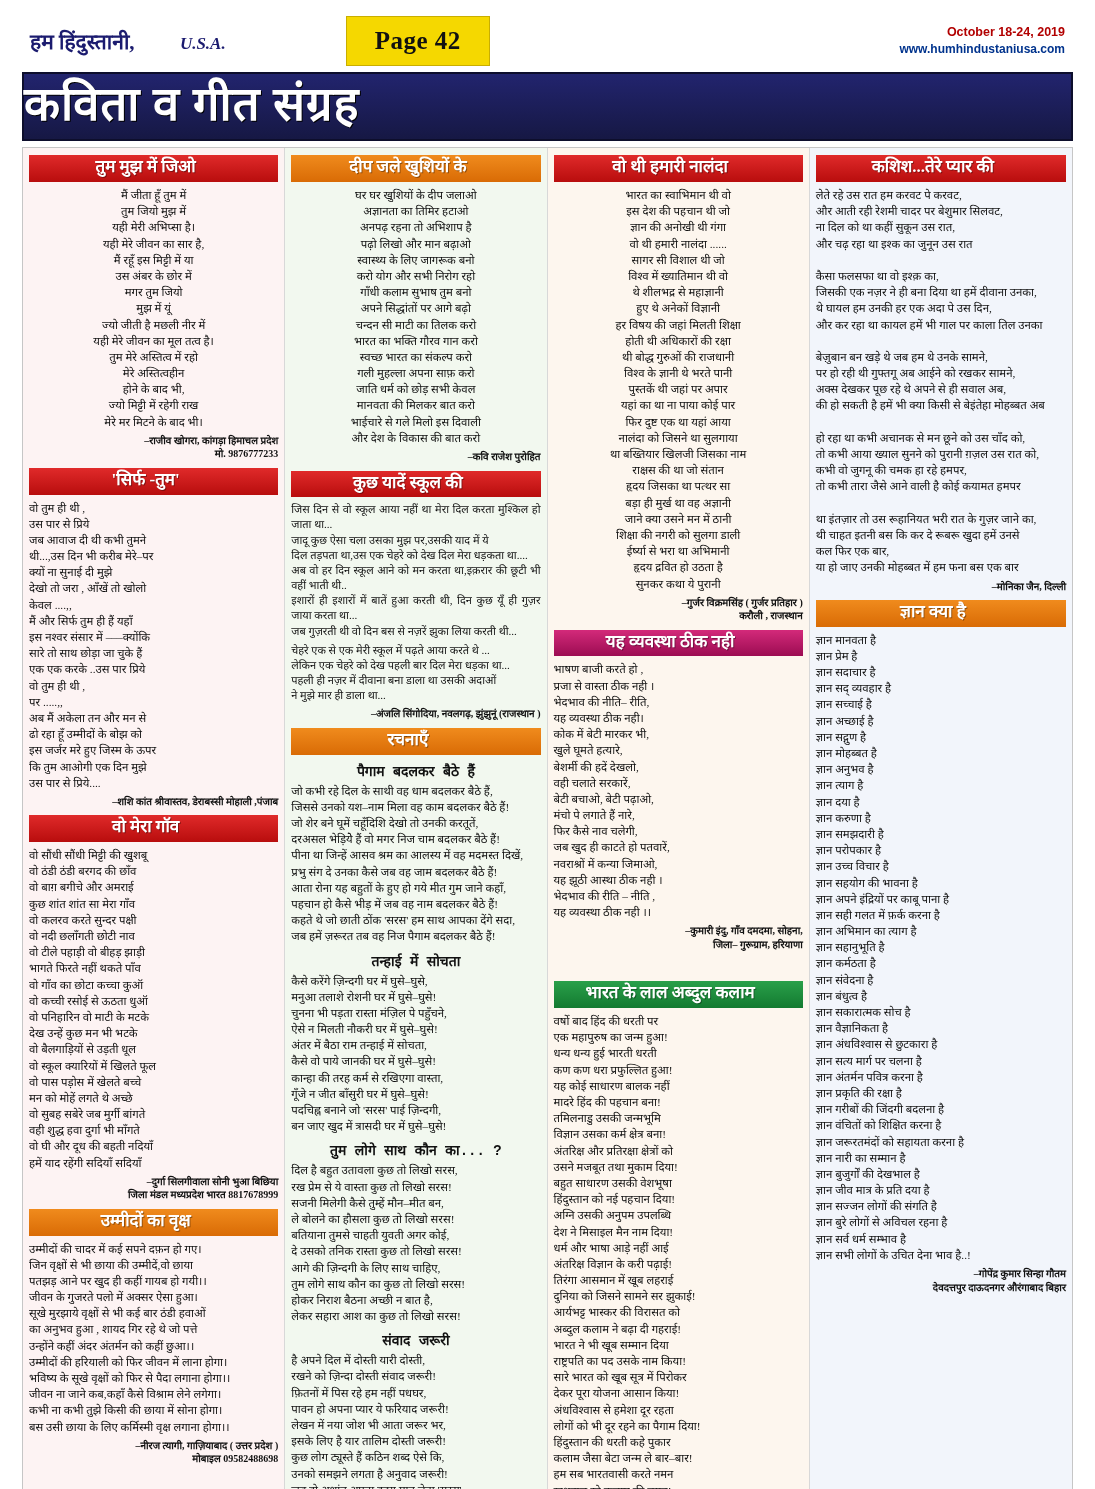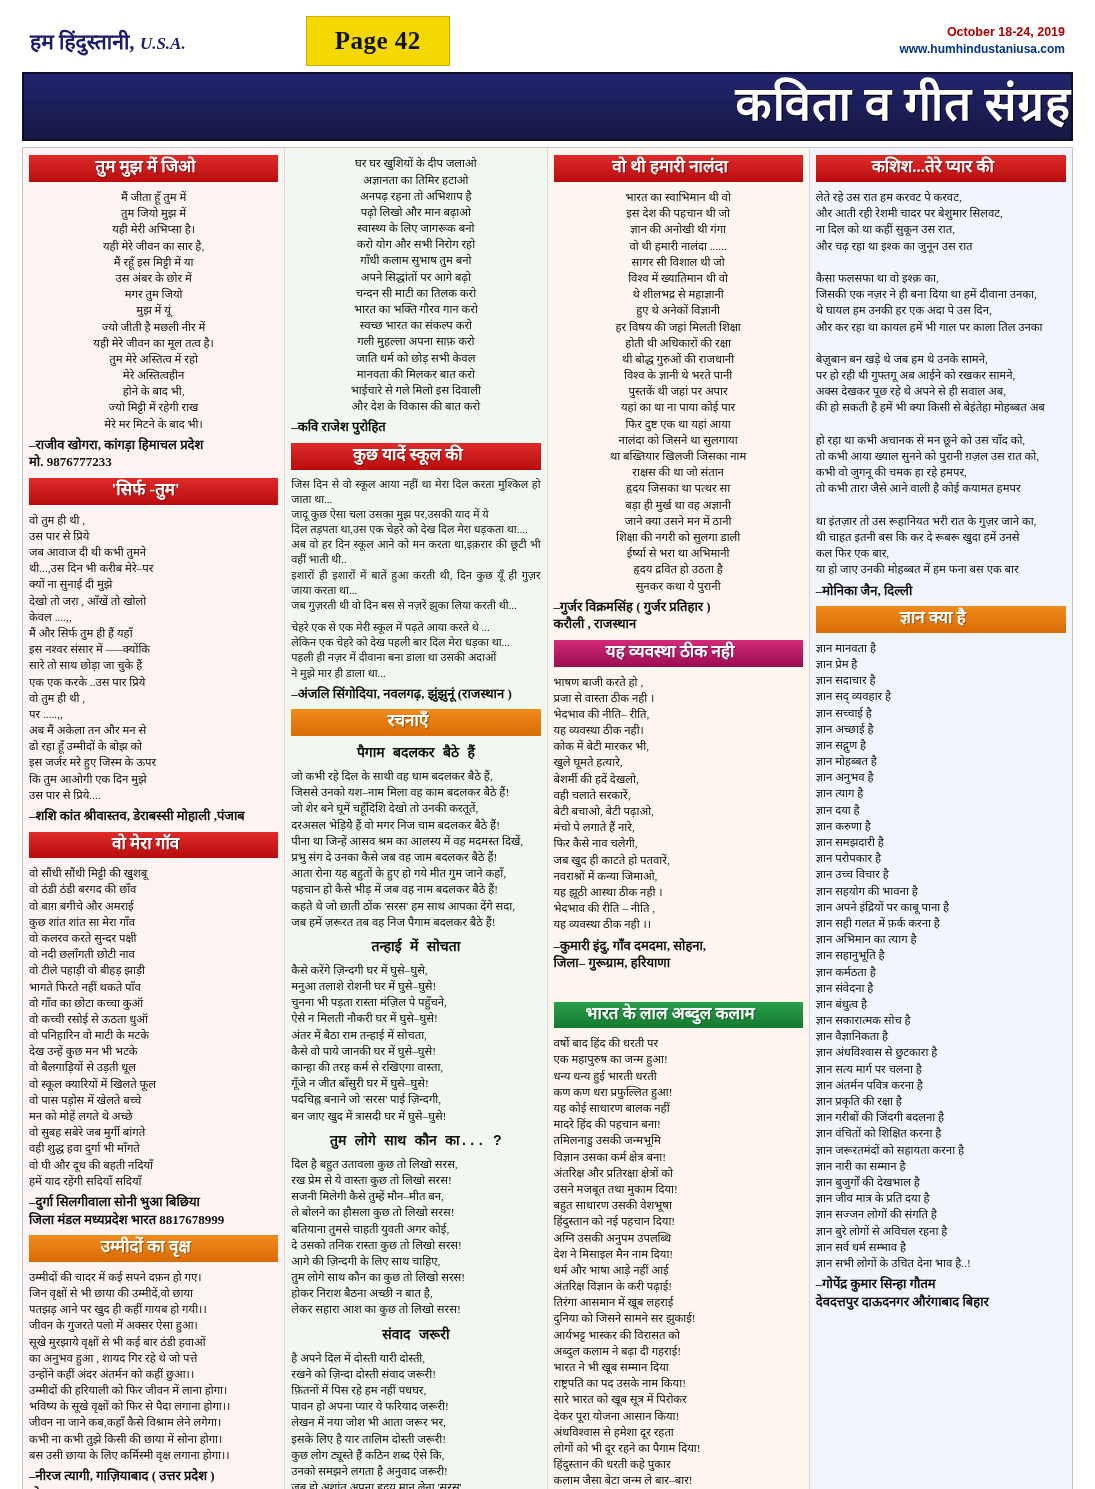--- a/index.html
+++ b/index.html
@@ -16,39 +16,39 @@
   }
   
   .masthead{
     display:flex;align-items:center;justify-content:space-between;
     height:46px;margin:18px 30px 0 30px;
   }
   .brand{
     font-family:"Liberation Serif", serif;
     font-size:21px;font-weight:bold;color:#1b1b6f;white-space:nowrap;
   }
-  .brand .usa{font-style:italic;color:#1b1b6f;font-size:17px;}
+  .brand .usa{font-style:italic;color:#1b1b6f;font-size:17px;margin-left:40px;}
   .pagebox{
     background:#f5d800;
     border:1px solid #c9ae00;
     color:#111;
     font-family:"Liberation Serif", serif;
     font-weight:bold;font-size:25px;
     padding:10px 28px;margin-left:120px;margin-right:auto;
     letter-spacing:.5px;
   }
   .dateblock{text-align:right;line-height:1.35;}
   .dateblock .d1{color:#b20000;font-weight:bold;font-size:12.5px;}
   .dateblock .d2{color:#00338d;font-weight:bold;font-size:12px;}
   
   .titlebar{
     margin:8px 22px 0 22px;
     background:linear-gradient(#22246e,#161844);
     border:2px solid #0d0e2c;
-    text-align:right;
+    text-align:left;
     padding:6px 0 10px 0;
   }
   .titlebar h1{
     margin:0;color:#fff;font-size:47px;line-height:1.05;font-weight:bold;
     font-family:"Liberation Serif", serif;letter-spacing:1px;
     text-shadow:1px 1px 0 #000;
   }
   
   .cols{
     display:flex;gap:0;margin:6px 22px 10px 22px;
@@ -76,27 +76,27 @@
   .hdr.grn{background:linear-gradient(#2aa04a,#137a30);margin-top:30px;}
   .hdr.mag{background:linear-gradient(#d32a7a,#9c0c52);}
 
   .sub{
     text-align:center;font-weight:bold;font-size:14px;margin:6px 0 3px 0;
     font-family:Liberation Mono, monospace;
   }
   .poem{
     font-family:"Liberation Serif", serif;
     font-size:11.4px;line-height:1.42;color:#111;
-    text-align:center;white-space:pre-line;margin:7px 0 4px 0;
+    text-align:center;white-space:pre-line;margin:0 0 4px 0;
   }
   .poem.left{text-align:left;}
   .poem.just{text-align:justify;font-size:11px;line-height:1.38;}
   .byline{
     font-family:"Liberation Serif", serif;
-    font-size:13px;font-weight:bold;
+    font-size:10px;font-weight:bold;text-align:right;
     line-height:1.35;margin:3px 0 6px 0;white-space:pre-line;
   }
 </style>
 </head>
 <body>
 
 <div class="page">
 
   <div class="masthead">
     <div class="brand">
@@ -192,20 +192,21 @@
 उम्मीदों की हरियाली को फिर जीवन में लाना होगा।
 भविष्य के सूखे वृक्षों को फिर से पैदा लगाना होगा।।
 जीवन ना जाने कब,कहाँ कैसे विश्राम लेने लगेगा।
 कभी ना कभी तुझे किसी की छाया में सोना होगा।
 बस उसी छाया के लिए कर्मिस्मी वृक्ष लगाना होगा।।</div>
       <div class="byline">–नीरज त्यागी, गाज़ियाबाद ( उत्तर प्रदेश )
 मोबाइल 09582488698</div>
     </div>
 
     <div class="col c2">
+      <div class="hdr org">दीप जले खुशियों के</div>
       <div class="poem">घर घर खुशियों के दीप जलाओ
 अज्ञानता का तिमिर हटाओ
 अनपढ़ रहना तो अभिशाप है
 पढ़ो लिखो और मान बढ़ाओ
 स्वास्थ्य के लिए जागरूक बनो
 करो योग और सभी निरोग रहो
 गाँधी कलाम सुभाष तुम बनो
 अपने सिद्धांतों पर आगे बढ़ो
 चन्दन सी माटी का तिलक करो
 भारत का भक्ति गौरव गान करो

